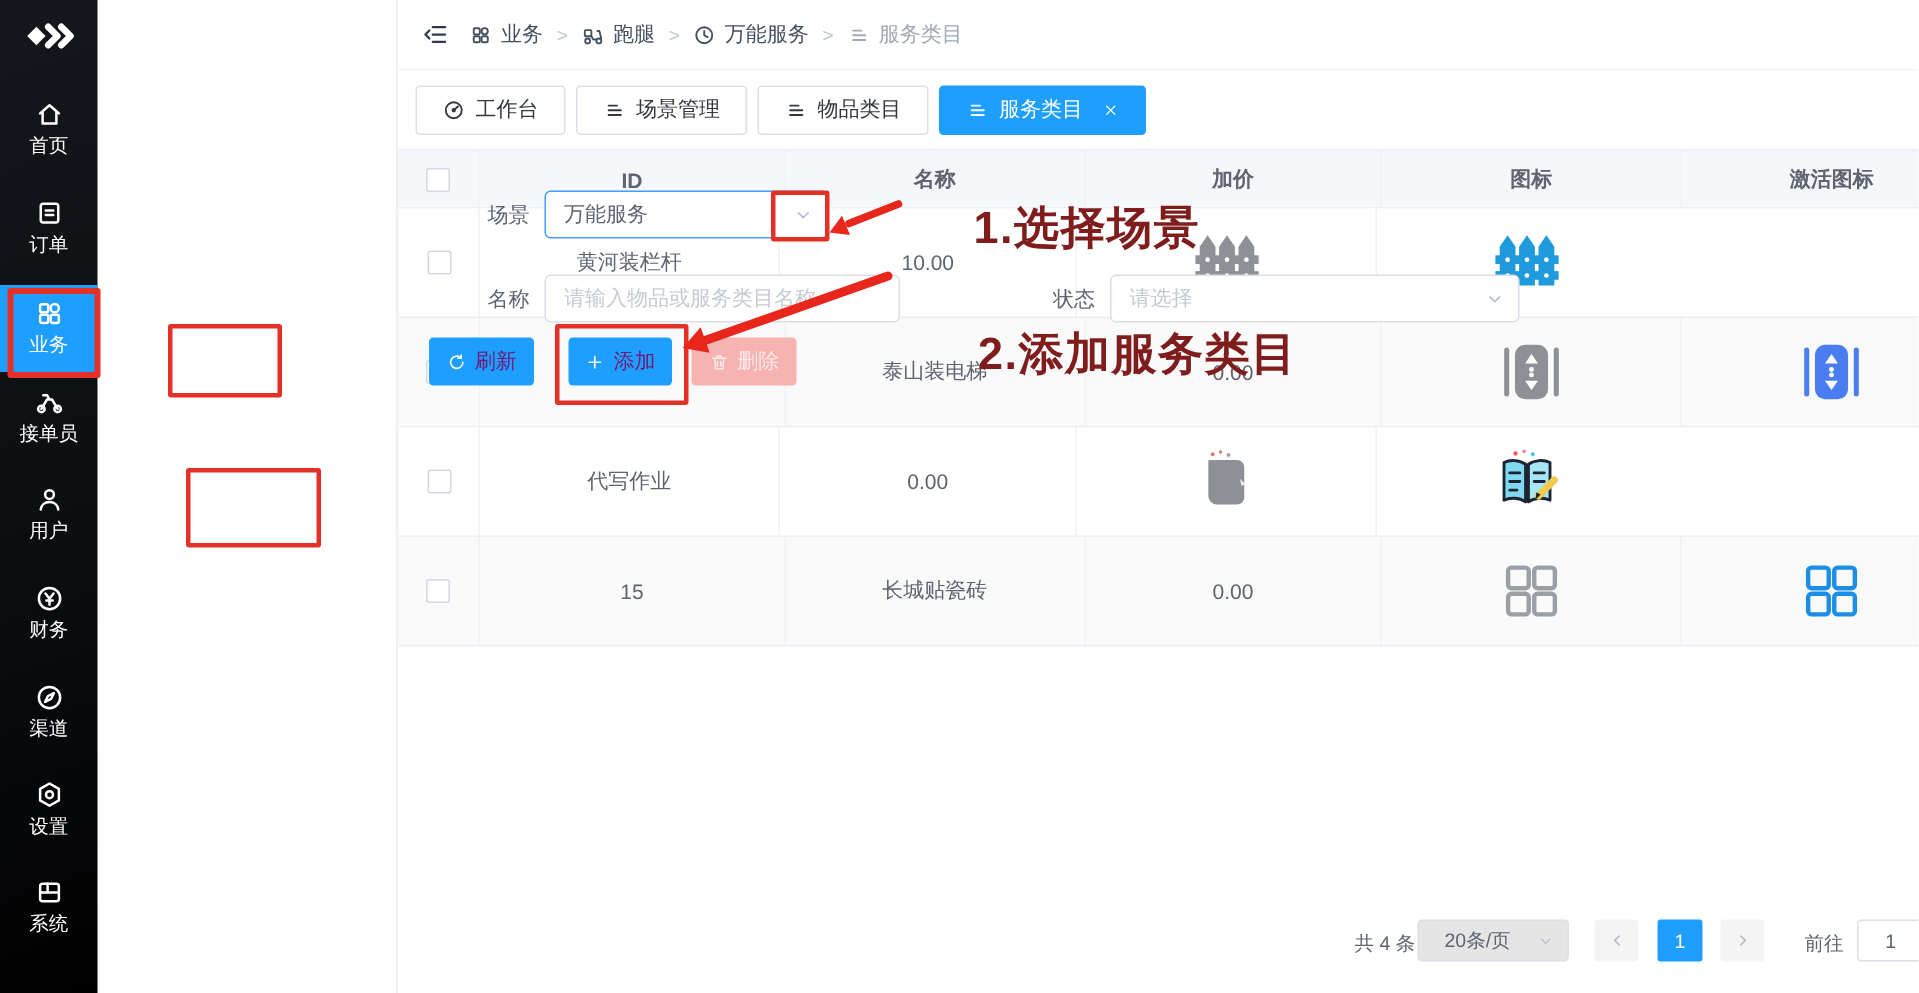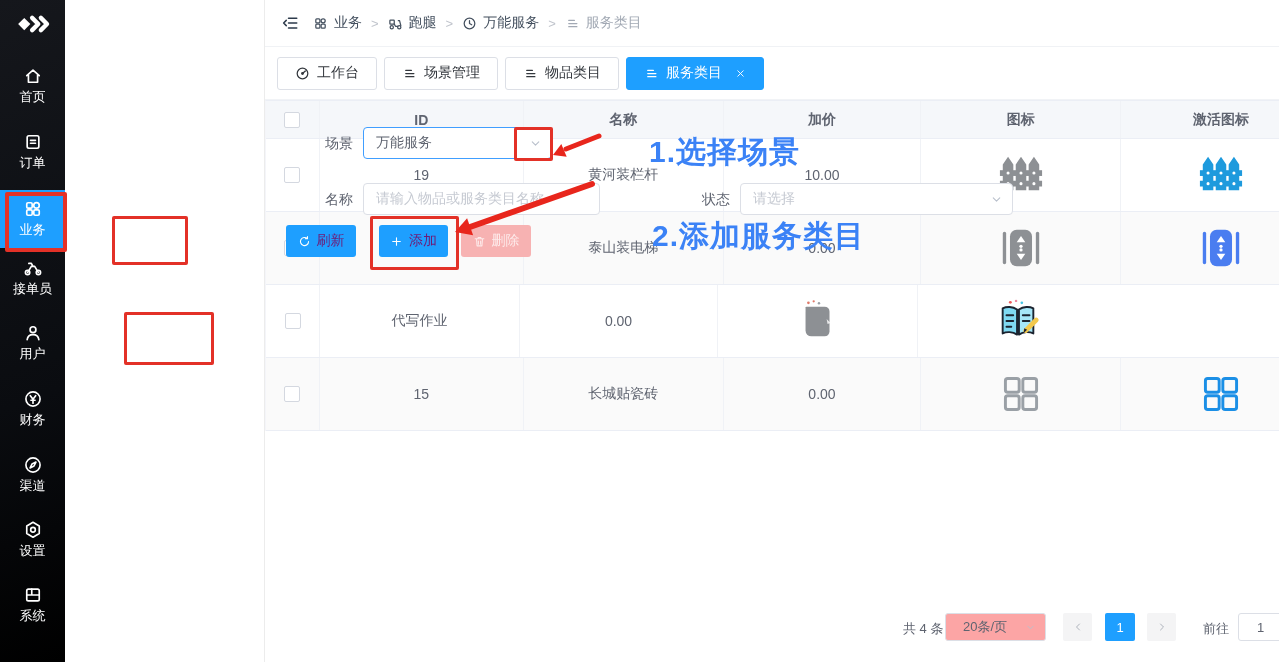--- a/index.html
+++ b/index.html
@@ -65,26 +65,26 @@
   .td,.thc{display:flex;align-items:center;justify-content:center;box-sizing:border-box;border-right:1px solid #f0f2f6;font-size:14px;color:#5f6470;}
   .row{height:72px;background:#fff;}
   .row-stripe{background:#fafafa;}
   .c0{width:54px;} .c1{width:204px;} .c2{width:200px;} .c3{width:198px;} .c4{width:200px;} .c5{width:200px;border-right:none;}
   .checkbox{width:14px;height:14px;border:1px solid #d4d8e0;border-radius:2px;background:#fff;}
 
   
   .pg-text{position:absolute;font-size:13px;color:#5f6470;}
   .pg-btn{position:absolute;width:29px;height:28px;border-radius:2px;background:#f4f4f5;color:#aeb3bc;display:flex;align-items:center;justify-content:center;cursor:pointer;}
   .pg-cur{position:absolute;width:30px;height:28px;border-radius:2px;background:#1e9fff;color:#fff;font-size:13px;display:flex;align-items:center;justify-content:center;cursor:pointer;}
-  .pg-sel{position:absolute;width:101px;height:28px;border:1px solid #dcdfe6;border-radius:3px;background:#fca5a5;display:flex;align-items:center;padding-left:17px;font-size:13px;color:#5f6470;box-sizing:border-box;cursor:pointer;}
+  .pg-sel{position:absolute;width:101px;height:28px;border:1px solid #dcdfe6;border-radius:3px;background:#e5e5e5;display:flex;align-items:center;padding-left:17px;font-size:13px;color:#5f6470;box-sizing:border-box;cursor:pointer;}
   .pg-inp{position:absolute;width:45px;height:28px;border:1px solid #dcdfe6;border-radius:3px;background:#fff;display:flex;align-items:center;justify-content:center;font-size:13px;color:#5f6470;box-sizing:border-box;}
 
   
   .red-box{position:absolute;border:3px solid #e33127;border-radius:2px;z-index:60;pointer-events:none;}
-  .red-text{position:absolute;color:#3b82f6;font-size:30px;font-weight:700;z-index:60;letter-spacing:1px;white-space:nowrap;}
+  .red-text{position:absolute;color:#7f1d1d;font-size:30px;font-weight:700;z-index:60;letter-spacing:1px;white-space:nowrap;}
   .overlay-svg{position:absolute;left:0;top:0;z-index:61;pointer-events:none;}
 </style>
 </head>
 <body>
 
 <div class="abs rail">
   <div class="abs rail-logo">
     <svg width="44" height="28" viewBox="0 0 48 32">
       <polygon points="7,16 14,9 21,16 14,23" fill="#fff"></polygon>
       <path d="M23 9l7 7-7 7" class="si" style="stroke:#fff;stroke-width:5"></path>
@@ -399,21 +399,20 @@
       <div class="thc c2">名称</div>
       <div class="thc c3">加价</div>
       <div class="thc c4">图标</div>
       <div class="thc c5">激活图标</div>
     </div>
 
     <div class="tr row">
       <div class="td c0">
           <span class="checkbox"></span>
         </div>
-      <div class="td c1">19</div>
       <div class="td c2">黄河装栏杆</div>
       <div class="td c3">10.00</div>
       <div class="td c4">
         <svg width="46" height="46" viewBox="0 0 48 48" style="color:#8d9094">
           <path d="M5 13L10.5 5 16 13v27H5zM18.5 13L24 5l5.5 8v27h-11zM32 13l5.5-8 5.5 8v27H32z" fill="currentColor"></path>
           <rect x="2" y="19" width="44" height="6" fill="currentColor"></rect>
             <rect x="2" y="30" width="44" height="6" fill="currentColor"></rect>
           <g fill="#fff">
               <circle cx="10.5" cy="22" r="1.6"></circle>
               <circle cx="24" cy="22" r="1.6"></circle>

